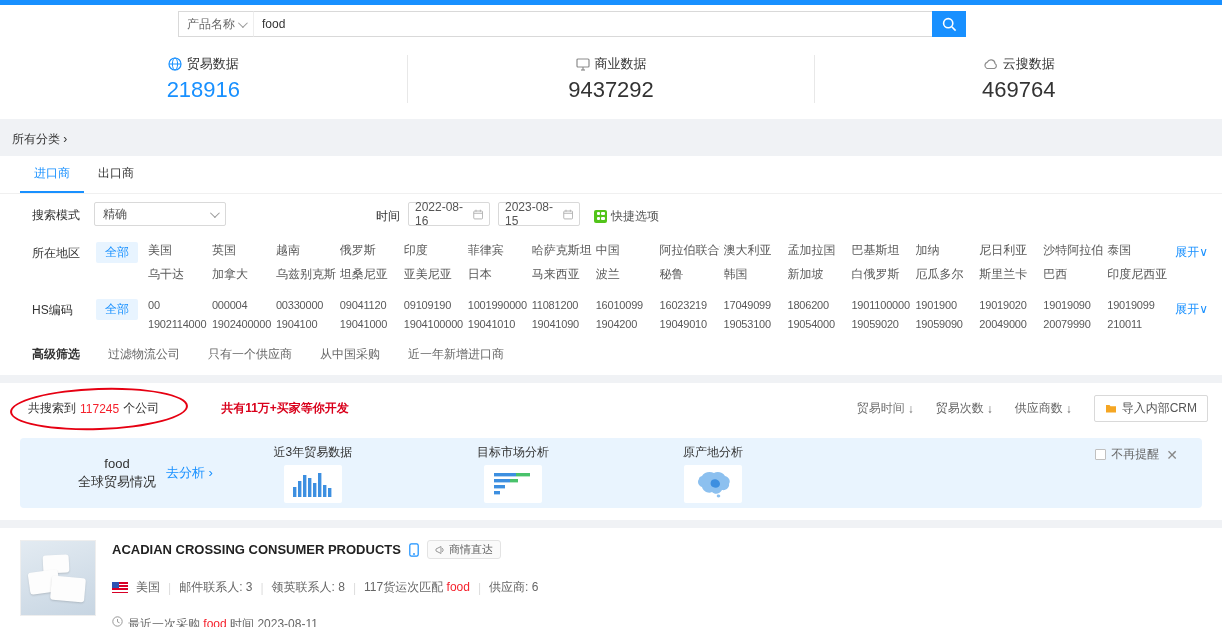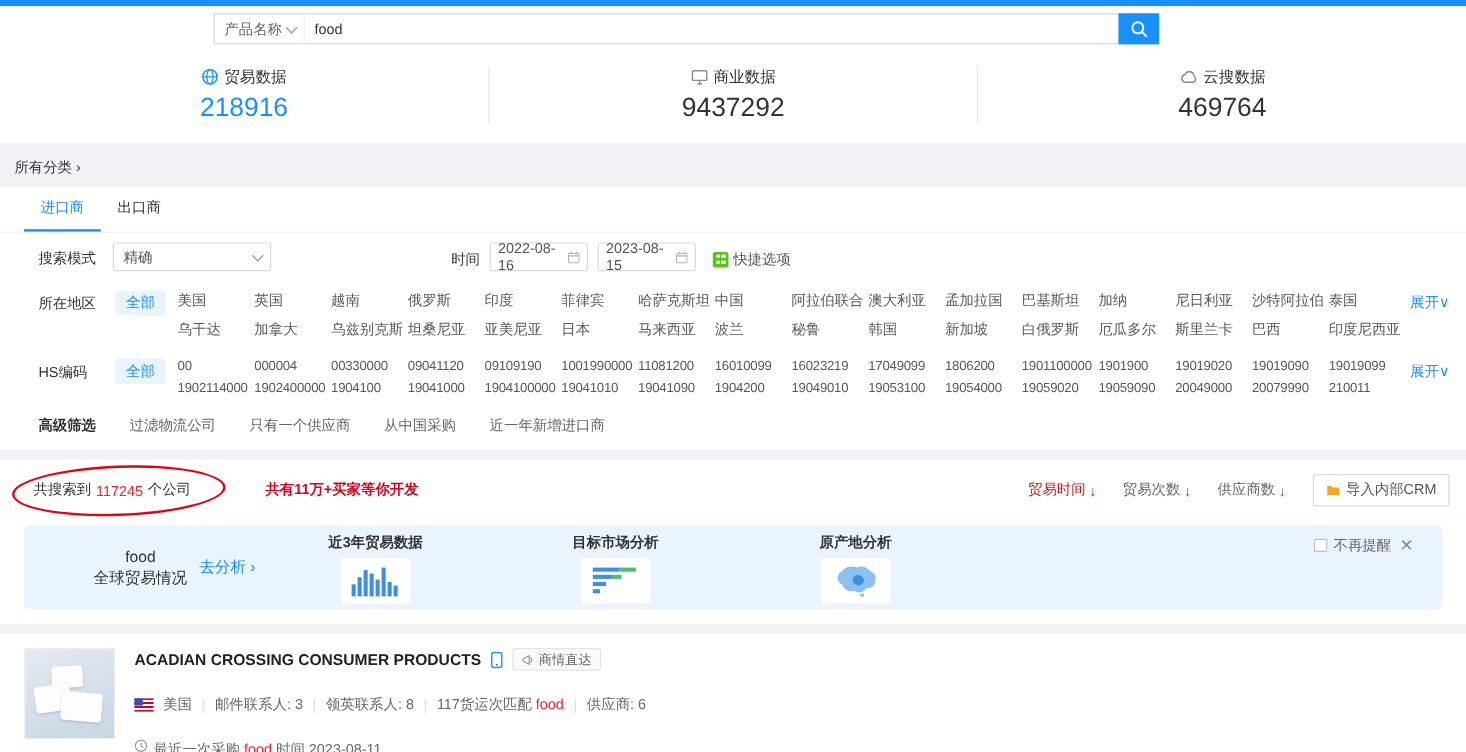--- a/index.html
+++ b/index.html
@@ -59,32 +59,32 @@
   
   .results-head { background:#fff; margin-top:8px; padding:12px 14px 10px 28px; display:flex; align-items:center; justify-content:space-between; }
   .count-wrap { position:relative; display:flex; align-items:center; }
   .count-text { color:#333; }
   .count-num { color:#f5222d; margin:0 4px; }
   .ellipse { position:absolute; left:-18px; top:-12px; width:178px; height:42px;
     border:2.5px solid #e60012; border-radius:50%; transform:rotate(-2deg); pointer-events:none; }
   .headline { color:#d9001b; font-weight:bold; font-size:12px; margin-left:62px; }
   .sorts { display:flex; align-items:center; gap:22px; color:#666; }
   .sort-item { cursor:pointer; display:flex; align-items:center; gap:3px; }
-  .sorts div.sort-item:nth-of-type(1) { color:#b91c1c; }
+  .sorts div.sort-item:nth-of-type(1) { color:#737373; }
   .arrow-down { font-size:12px; }
   .crm-btn { border:1px solid #d9d9d9; border-radius:2px; background:#fff; padding:4px 10px;
     display:flex; align-items:center; gap:5px; color:#555; cursor:pointer; font-family:inherit; font-size:12px; }
 
   
   .banner-wrap { background:#fff; padding:6px 20px 12px; }
   .banner { background:#e9f4fe; border-radius:4px; position:relative; display:flex; align-items:center; height:70px; }
   .banner-left { margin-left:58px; display:flex; align-items:center; gap:10px; }
   .banner-kw-block { text-align:center; font-size:13px; color:#333; line-height:18px; }
   .analyze { color:#1890ff; font-size:13px; cursor:pointer; }
-  .bcard { width:200px; text-align:center;font-weight:bold; }
+  .bcard { width:200px; text-align:center; }
   .bcard:nth-of-type(1){ margin-left:190px; }
   .bcard-title { color:#333; margin-bottom:4px; }
   .thumb { width:58px; height:38px; background:#fff; border-radius:2px; margin:0 auto; display:flex; align-items:center; justify-content:center; }
   .dismiss { position:absolute; top:8px; right:24px; display:flex; align-items:center; gap:5px; color:#666; }
   .checkbox { width:11px; height:11px; border:1px solid #c0c0c0; background:#fff; border-radius:1px; cursor:pointer; }
   .close-x { font-size:14px; color:#888; cursor:pointer; margin-left:2px; }
 
   
   .card { background:#fff; margin-top:8px; padding:12px 20px 14px; display:flex; gap:16px; }
   .logo { width:76px; height:76px; flex-shrink:0; border:1px solid #eee; }

